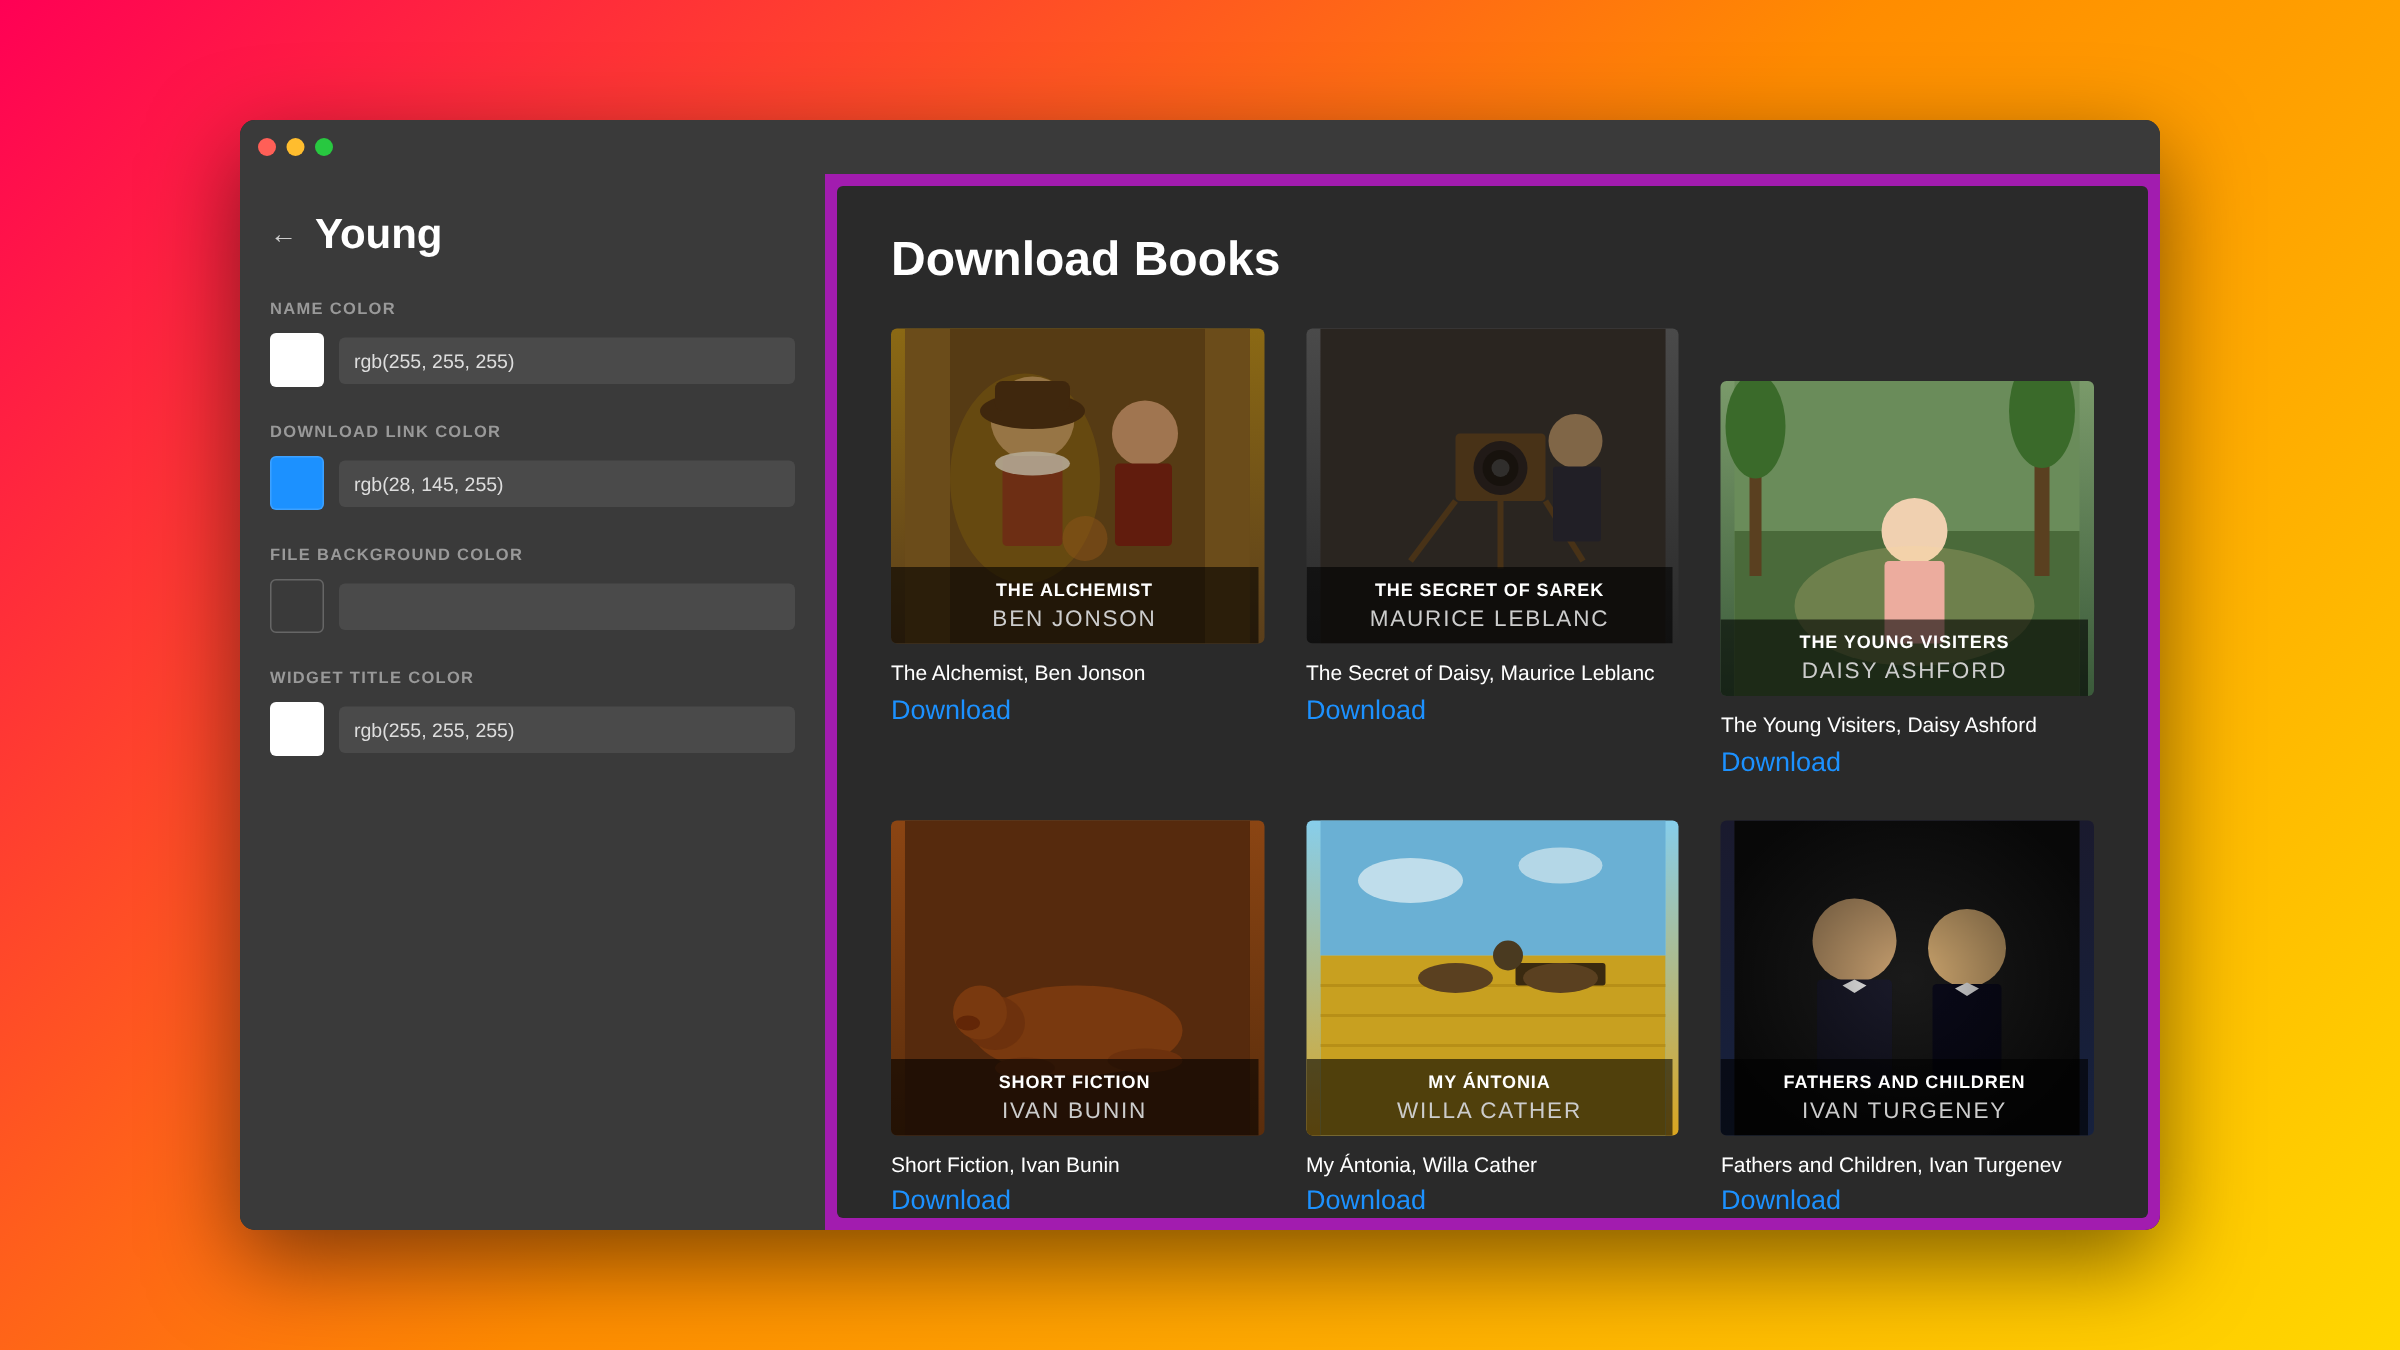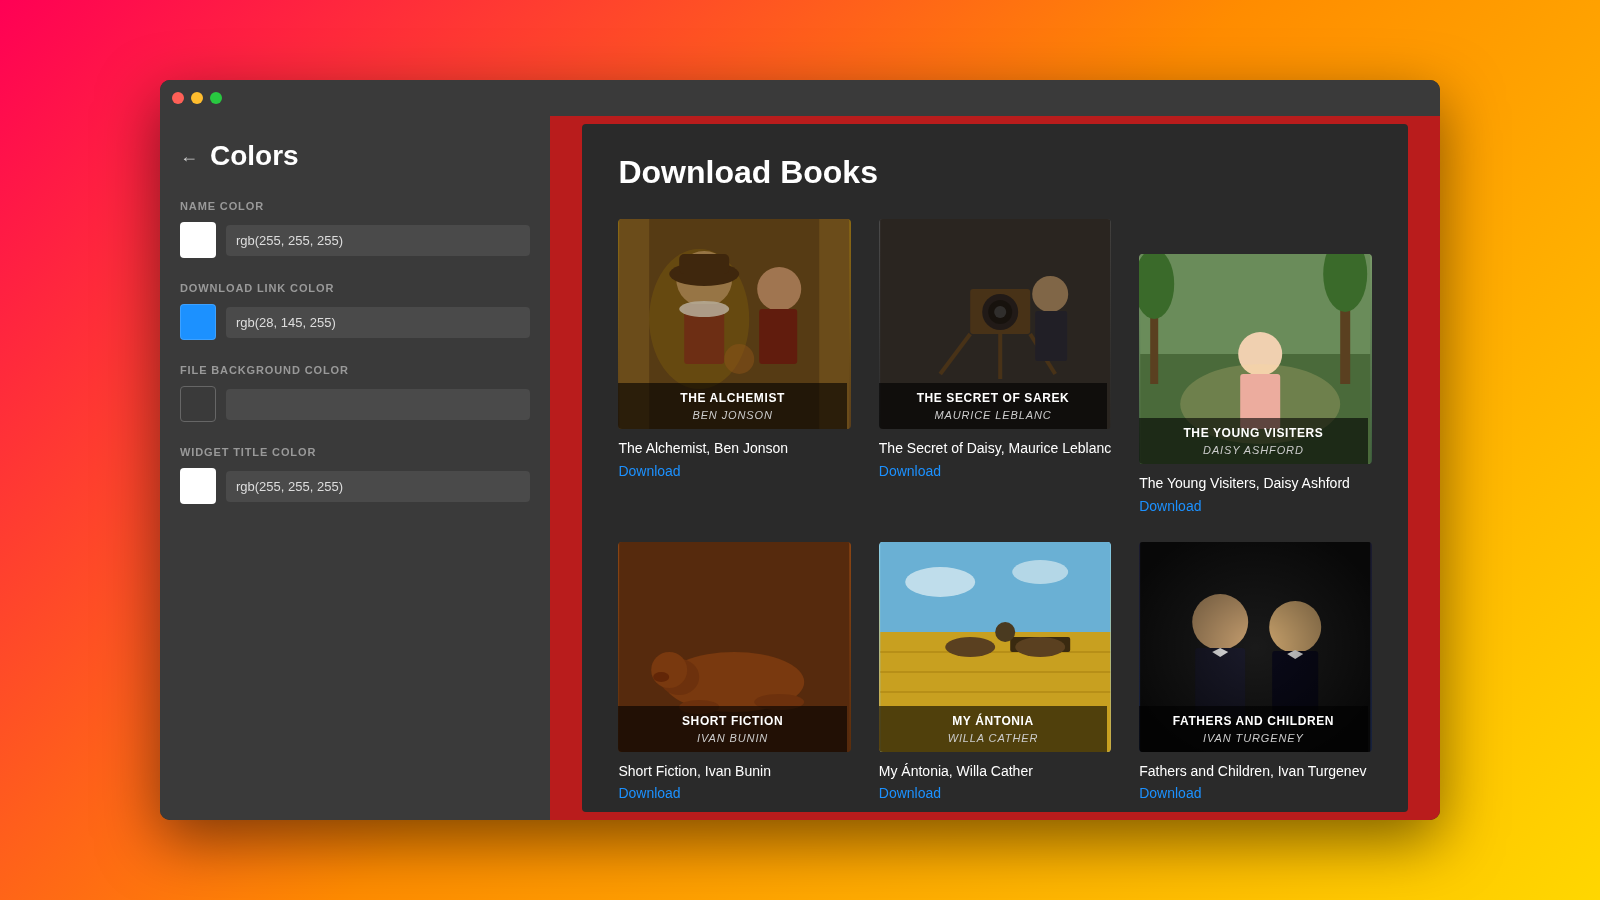--- a/index.html
+++ b/index.html
@@ -99,25 +99,24 @@
       border: none;
       border-radius: 4px;
       color: #ddd;
       font-size: 13px;
       padding: 8px 10px;
       flex: 1;
       outline: none;
     }
     .main-content {
       flex: 1;
-      background: #b91c1c;
+      background: #a21caf;
       display: flex;
       flex-direction: column;
       overflow: hidden;
-      align-items: center;
     }
     .main-inner {
       background: #2a2a2a;
       flex: 1;
       overflow-y: auto;
       padding: 30px 36px;
       margin: 8px;
       border-radius: 4px;
     }
     .main-title {
@@ -155,36 +154,35 @@
     .book-cover-title {
       color: #fff;
       font-size: 12px;
       font-weight: 700;
       letter-spacing: 0.05em;
       text-transform: uppercase;
       line-height: 1.3;
     }
     .book-cover-author {
       color: #ccc;
-      font-size: 11px;
+      font-size: 15px;
       letter-spacing: 0.08em;
       text-transform: uppercase;
       margin-top: 2px;
-      font-style: italic;
     }
     .book-name {
       color: #fff;
       font-size: 14px;
       font-weight: 500;
       margin-bottom: 4px;
       line-height: 1.4;
     }
     .book-download-link {
       color: #1c91ff;
-      font-size: 14px;
+      font-size: 18px;
       cursor: pointer;
       text-decoration: none;
     }
     
     .cover-alchemist { background: linear-gradient(180deg, #8B6914 0%, #5a3e1b 100%); }
     .cover-sarek { background: linear-gradient(180deg, #4a4a4a 0%, #2a2a2a 100%); }
     .cover-visiters { background: linear-gradient(180deg, #7a9a6a 0%, #3a5a3a 100%); margin-top: 35px; }
     .cover-fiction { background: linear-gradient(180deg, #8B4513 0%, #5a2d0c 100%); }
     .cover-antonia { background: linear-gradient(180deg, #87CEEB 0%, #daa520 100%); }
     .cover-fathers { background: linear-gradient(180deg, #1a1a2e 0%, #16213e 100%); }
@@ -205,21 +203,21 @@
       <div class="dot dot-yellow"></div>
       <div class="dot dot-green"></div>
     </div>
   </div>
 
   <div class="window-body">
 
     <div class="sidebar">
       <div class="sidebar-header">
         <span class="back-arrow">←</span>
-        <span class="sidebar-title">Colors</span>
+        <span class="sidebar-title">Young</span>
       </div>
 
 
       <div class="color-section">
         <div class="color-label">NAME COLOR</div>
         <div class="color-row">
           <div class="color-swatch" style="background:#ffffff;"></div>
           <input class="color-input" type="text" value="rgb(255, 255, 255)" style="">
         </div>
       </div>

